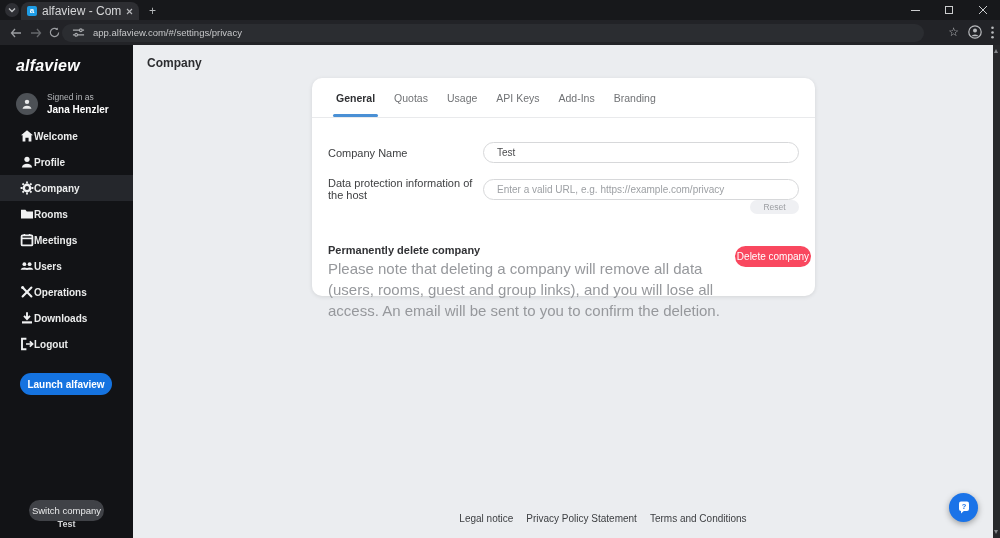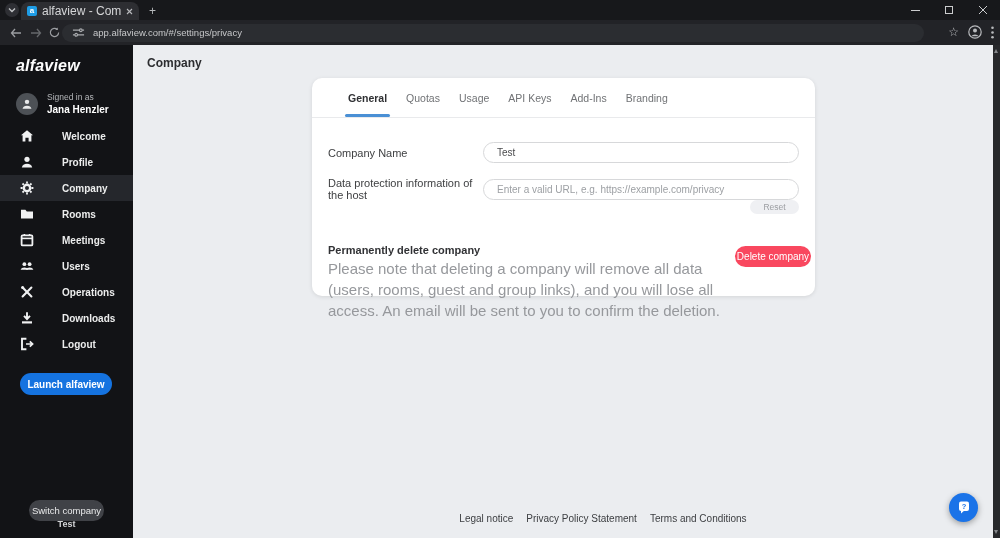--- a/index.html
+++ b/index.html
@@ -43,37 +43,37 @@
   .account { position:absolute; left:16px; top:47px; display:flex; align-items:center; }
   .avatar { width:22px; height:22px; border-radius:50%; background:#4d5156; color:#e8e9ea;
             display:flex; align-items:center; justify-content:center; flex:0 0 auto; }
   .acct-text { margin-left:9px; }
   .signed-as { font-size:8.5px; color:#b4b6b9; }
   .user-name { font-size:10px; font-weight:bold; color:#ffffff; margin-top:2px; }
   .nav { position:absolute; left:0; top:78px; width:133px; }
   .nav-item { height:26px; display:flex; align-items:center; cursor:pointer; }
   .nav-item.active { background:#25272c; }
   .nav-ic { width:14px; height:14px; margin-left:20px; color:#f0f1f2; flex:0 0 auto; }
-  .nav-label { margin-left:28px; font-size:10px; font-weight:bold; color:#eceded; }
+  .nav-label { margin-left:0; font-size:10px; font-weight:bold; color:#eceded; }
   .launch-btn { position:absolute; left:20px; top:328px; width:92px; height:22px; border-radius:11px;
                 background:#1573e0; color:#fff; font-size:10px; font-weight:bold; border:none;
                 display:flex; align-items:center; justify-content:center; cursor:pointer; }
   .switch-btn { position:absolute; left:29px; top:442px; width:75px; height:21px; border-radius:10.5px;
                 background:#404247; color:#e8e9ea; font-size:9.5px; border:none;
                 display:flex; align-items:center; justify-content:center; cursor:pointer;margin-top:13px; }
   .sb-company { position:absolute; left:0; top:474px; width:133px; text-align:center; font-size:9px;
                 font-weight:bold; color:#d4d5d7; }
 
   .main { position:absolute; left:133px; top:0; width:860px; height:493px; background:#ebedf0; }
   .page-title { position:absolute; left:14px; top:11px; font-size:12px; font-weight:bold; color:#2c2d30; }
 
   .card { position:absolute; left:179px; top:33px; width:503px; height:218px; background:#fff;
           border-radius:10px; box-shadow:0 1px 4px rgba(0,0,0,.10); }
   .tabs { position:absolute; left:0; top:0; width:100%; height:40px; border-bottom:1px solid #e9eaec;
-          display:flex; align-items:center; padding-left:36px; }
+          display:flex; align-items:center; padding-left:24px; }
   .ctab { font-size:10.5px; color:#707275; margin-right:19px; position:relative; height:100%;
           display:flex; align-items:center; cursor:pointer; }
   .ctab.active { color:#2f3033; font-weight:bold; }
   .ctab.active::after { content:""; position:absolute; left:-3px; right:-3px; bottom:0; height:3px;
                         border-radius:2px; background:#4a90d5; }
 
   .frow { position:absolute; left:16px; right:16px; display:flex; align-items:center; }
   .flabel { width:155px; font-size:11px; color:#3f4042; flex:0 0 auto; }
   .finput { flex:1 1 auto; height:21px; border-radius:11px; border:1px solid #d7d8da; background:#fff;
             padding:0 13px; font-size:10px; color:#4a4b4d; font-family:"Liberation Sans", sans-serif; outline:none; }

